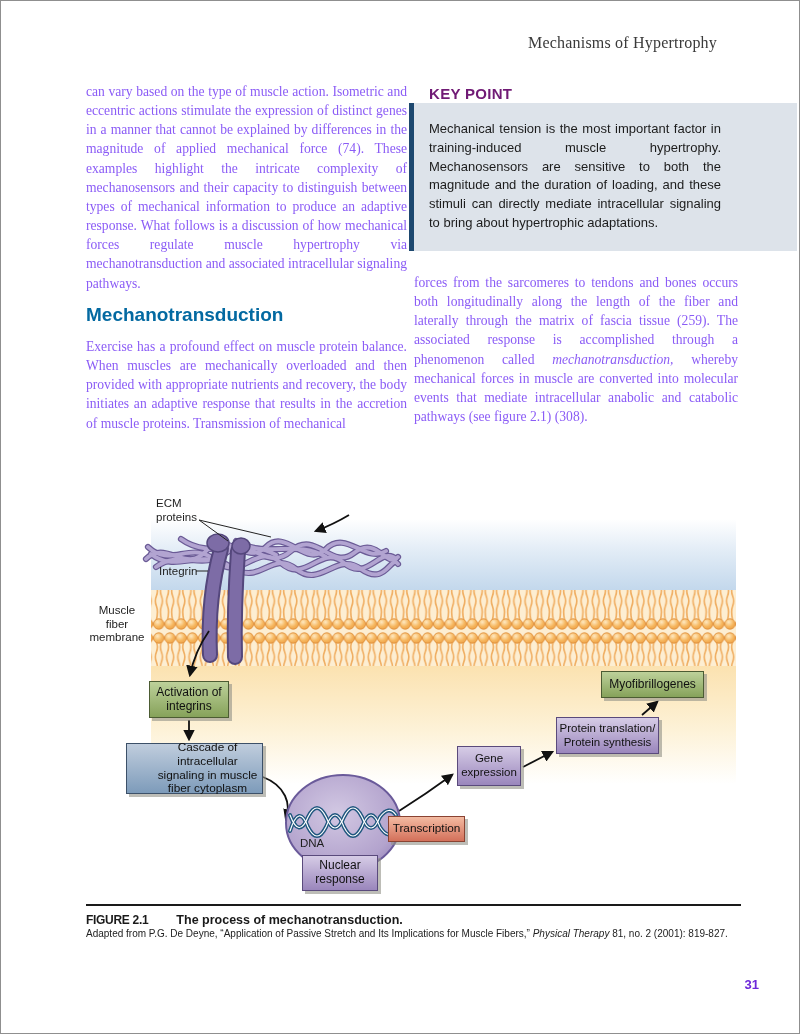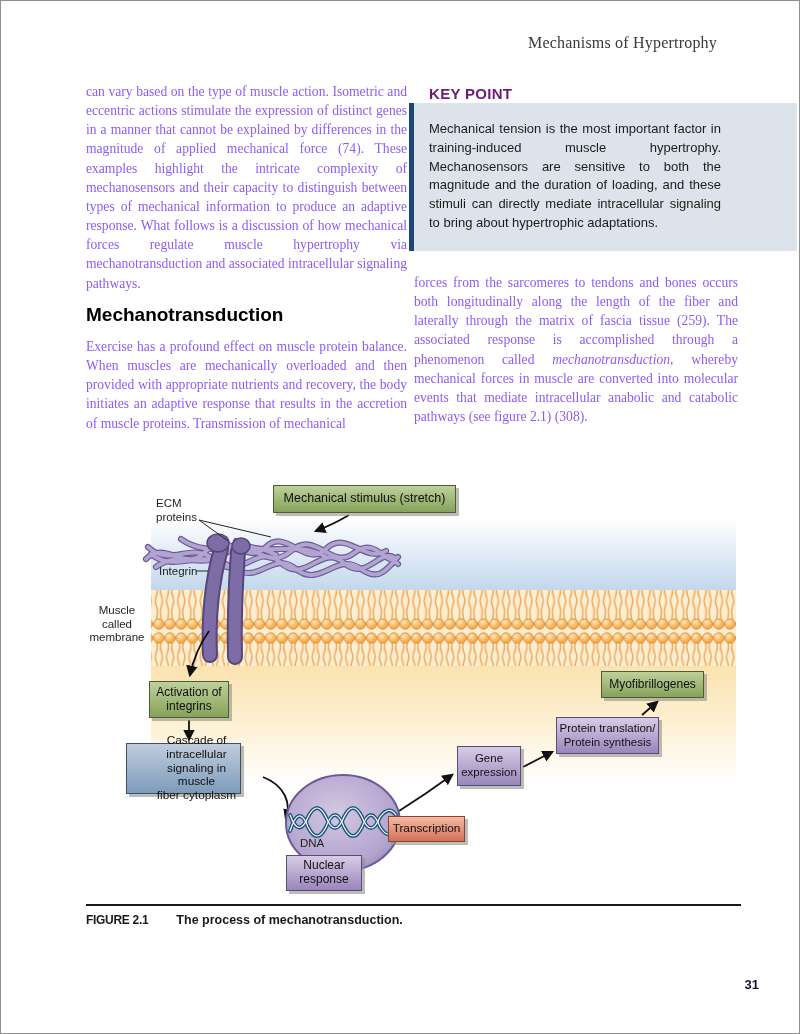--- a/index.html
+++ b/index.html
@@ -12,21 +12,21 @@
   .running-head{
     top:33px; right:82px; font-family:Liberation Serif, serif;
     font-size:16px; color:#3a3a3a; letter-spacing:.2px;
   }
   .body-col{
     width:321px; font-size:13.6px; line-height:19.15px; text-align:justify;
     color:#8b5cf6;
   }
   .section-heading{
     font-family:"Liberation Sans",sans-serif; font-weight:bold;
-    font-size:19px; color:#000000;
+    font-size:19px; color:#0369a1;
   }
   
   .kp-bar{ left:408px; top:102px; width:5px; height:148px; background:#1d486f; }
   .kp-box{ left:413px; top:102px; width:383px; height:148px; background:#dde3ea; }
   .kp-title{
     left:428px; top:84px; font-family:"Liberation Sans",sans-serif;
     font-weight:bold; font-size:15px; color:#701a75; letter-spacing:.3px;
   }
   .kp-body{
     left:428px; top:119px; width:292px; font-family:"Liberation Sans",sans-serif;
@@ -53,21 +53,21 @@
   .cap-rule{ left:85px; top:903px; width:655px; height:2px; background:#1a1a1a; }
   .cap-line{ left:85px; top:909px; font-family:"Liberation Sans",sans-serif; }
   .cap-figno{ font-weight:bold; font-size:12px; letter-spacing:-.3px; margin-right:28px; }
   .cap-title{ font-weight:bold; font-size:12.5px; }
   .credit{
     left:85px; top:927px; width:660px; font-family:"Liberation Sans",sans-serif;
     font-size:10px; color:#222;
   }
   .page-number{
     right:40px; top:976px; font-family:"Liberation Sans",sans-serif;
-    font-weight:bold; font-size:13px; color:#0f172a;
+    font-weight:bold; font-size:13px; color:#6d28d9;
   }
 </style>
 </head>
 <body>
 
 <div class="page">
 
   <div class="abs running-head">Mechanisms of Hypertrophy</div>
 
   <div class="abs body-col" style="left:85px; top:81px;">can vary based on the type of muscle action. Isometric and eccentric actions stimulate the expression of distinct genes in a manner that cannot be explained by differences in the magnitude of applied mechanical force (74). These examples highlight the intricate complexity of mechanosensors and their capacity to distinguish between types of mechanical information to produce an adaptive response. What follows is a discussion of how mechanical forces regulate muscle hypertrophy via mechanotransduction and associated intracellular signaling pathways.</div>
@@ -176,39 +176,39 @@
           <path d="M204,336 Q213,360 222,338 Q231,320 240,338 Q249,360 258,338 Q267,320 276,338 Q285,360 294,338 Q303,326 310,336" stroke="#ffffff" stroke-width="1.2"></path>
         </g>
       </g>
     </svg>
 
     
     <div class="fig-label" style="left:70px; top:18px;">ECM
 proteins</div>
     <div class="fig-label" style="left:73px; top:86px;text-align:center;">Integrin</div>
     <div class="fig-label" style="left:0px; top:125px; width:62px; text-align:center;">Muscle
-called
+fiber
 membrane</div>
     <div class="fig-label" style="left:214px; top:358px;">DNA</div>
 
     
-    <div class="fig-box box-green" style="left:187px; top:6px; width:183px; height:28px; font-size:12.5px;">Mechanical stimulus (stretch)</div>
     <div class="fig-box box-green" style="left:63px; top:202px; width:80px; height:37px;">Activation of
 integrins</div>
-    <div class="fig-box box-blue" style="left:40px; top:264px; width:115px; height:51px; font-size:11.8px;padding-left:26px;">Cascade of intracellular
+    <div class="fig-box box-blue" style="left:40px; top:264px; width:137px; height:51px; font-size:11.8px;padding-left:26px;">Cascade of intracellular
 signaling in muscle
 fiber cytoplasm</div>
-    <div class="fig-box box-purple" style="left:200px; top:376px; width:76px; height:36px;">Nuclear
+    <div class="fig-box box-purple" style="left:216px; top:376px; width:76px; height:36px;">Nuclear
 response</div>
     <div class="fig-box box-red" style="left:302px; top:337px; width:77px; height:26px; font-size:11.8px;">Transcription</div>
     <div class="fig-box box-purple" style="left:371px; top:267px; width:64px; height:40px; font-size:11.5px;">Gene
 expression</div>
     <div class="fig-box box-purple" style="left:470px; top:238px; width:103px; height:37px; font-size:11.5px;">Protein translation/
 Protein synthesis</div>
     <div class="fig-box box-green" style="left:515px; top:192px; width:103px; height:27px;">Myofibrillogenes</div>
   </div>
 
   <div class="abs cap-rule"></div>
   <div class="abs cap-line"><span class="cap-figno">FIGURE 2.1</span><span class="cap-title">The process of mechanotransduction.</span></div>
+  <div class="abs credit"><span>Adapted from P.G. De Deyne, “Application of Passive Stretch and Its Implications for Muscle Fibers,” </span><i>Physical Therapy</i><span> 81, no. 2 (2001): 819-827.</span></div>
 
   <div class="abs page-number">31</div>
 
 </div>
 
 </body></html>

